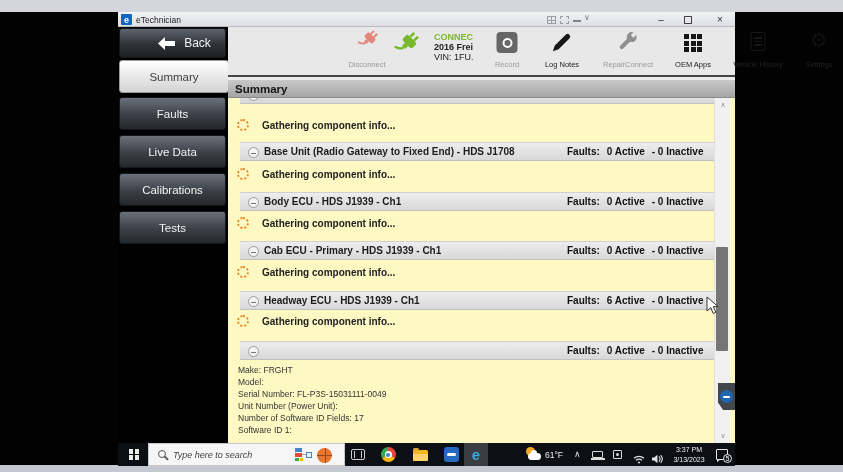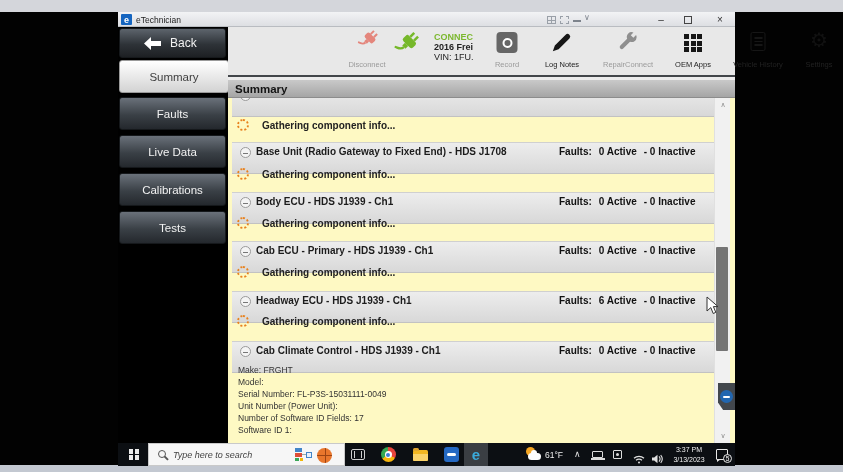--- a/index.html
+++ b/index.html
@@ -25,21 +25,21 @@
   .rt-min{top:8px;width:8px;height:2px;background:#7d838c;}
   .rt-chev{top:1px;font-size:8px;color:#7d838c;}
   .winctl{top:2px;font-size:10px;color:#333;width:16px;text-align:center;line-height:11px;}
   .winctl-max{top:4px;width:8px;height:8px;border:1.2px solid #444;}
 
   
   .side-btn{left:1px;width:107px;height:33px;border-radius:3px;border:1px solid #15181b;
     background:linear-gradient(#6a717a,#3a4046 55%,#24282d);color:#f2f2f2;
     display:flex;align-items:center;justify-content:center;font-size:11.5px;}
   .side-btn.sel{width:110px;background:linear-gradient(#ffffff,#d3d3d3);color:#3f3f3f;border-color:#9a9a9a;}
-  .back-btn{justify-content:flex-start;padding-left:24px;gap:8px;font-size:12px;
+  .back-btn{justify-content:center;padding-left:24px;gap:8px;font-size:12px;
     background:linear-gradient(#5d646c,#2e3338 55%,#1d2023);}
 
   
   .toolbar{left:110px;top:15px;width:507px;height:48px;background:#e8e8e8;}
   .tool-sep{left:110px;top:63px;width:507px;height:2px;background:#43464a;}
   .tool-gap{left:110px;top:65px;width:507px;height:3px;background:#ececec;}
   .tool-item{top:0;height:48px;text-align:center;}
   .tool-label{position:absolute;left:50%;transform:translateX(-50%);top:33px;font-size:7.5px;white-space:nowrap;color:#222;}
   .tool-label.dim{color:#9a9a9a;}
   .plug{position:absolute;left:50%;top:14px;transform:translate(-50%,-50%) rotate(45deg);}
@@ -53,21 +53,21 @@
   .oemgrid i{width:5px;height:5px;background:#161616;}
   .doc-icon{position:absolute;left:50%;top:5px;transform:translateX(-50%);width:15px;height:19px;border:1.6px solid #161616;border-radius:2px;
     display:flex;flex-direction:column;justify-content:center;gap:2px;align-items:center;}
   .doc-icon i{width:8px;height:1.6px;background:#161616;}
   .gear{position:absolute;left:50%;top:2px;transform:translateX(-50%);font-size:20px;line-height:22px;color:#111;}
 
   
   .sum-head{left:110px;top:68px;width:507px;height:18px;background:linear-gradient(#c9c9c9,#a5a5a5);
     border-bottom:1px solid #8c8c8c;font-size:11.5px;font-weight:bold;color:#141414;line-height:18px;padding-left:7px;}
   .list{left:110px;top:86px;width:507px;height:345px;background:#fef9c3;overflow:hidden;}
-  .row-header{left:4px;width:490px;height:32px;background:linear-gradient(#ededed,#d8d8d8);
+  .row-header{left:12px;width:490px;height:19px;background:linear-gradient(#ededed,#d8d8d8);
     border-top:1px solid #d0d0d0;border-bottom:1px solid #c2c2c2;}
   .minus-icon{position:absolute;left:8px;top:4px;width:11px;height:11px;border:1px solid #9a9a9a;border-radius:50%;background:#f4f4f4;}
   .minus-icon i{position:absolute;left:2px;top:4.5px;width:5px;height:1.2px;background:#777;}
   .ecu-name{position:absolute;left:24px;top:3px;font-size:10px;font-weight:bold;color:#1c1c1c;white-space:nowrap;}
   .faults{position:absolute;left:327px;top:3px;font-size:10px;font-weight:bold;color:#111;white-space:nowrap;}
   .faults b{margin-right:7px;font-weight:bold;}
   .row-loading{left:0;width:490px;height:18px;}
   .spinner{position:absolute;left:9px;top:1px;width:12px;height:12px;border:2.6px dotted #e8821e;border-radius:50%;}
   .loading-text{position:absolute;left:34px;top:2px;font-size:10px;font-weight:bold;color:#222;}
   .details{left:10px;top:266px;font-size:8.5px;color:#333;line-height:12px;white-space:nowrap;}
@@ -328,21 +328,20 @@
 
       <div class="abs row-loading" style="top:216px;">
         <span class="spinner"></span>
         <span class="loading-text">Gathering component info...</span>
       </div>
 
       <div class="abs row-header" style="top:243px;">
         <span class="minus-icon">
             <i></i>
           </span>
-        <span class="ecu-name">Cab Climate Control - HDS J1939 - Ch1</span>
         <span class="faults"><b>Faults:</b><b>0 Active</b><b>- 0 Inactive</b></span>
       </div>
 
       <div class="abs details">
         <div>Make: FRGHT</div>
         <div>Model:</div>
         <div>Serial Number: FL-P3S-15031111-0049</div>
         <div>Unit Number (Power Unit):</div>
         <div>Number of Software ID Fields: 17</div>
         <div>Software ID 1:</div>

